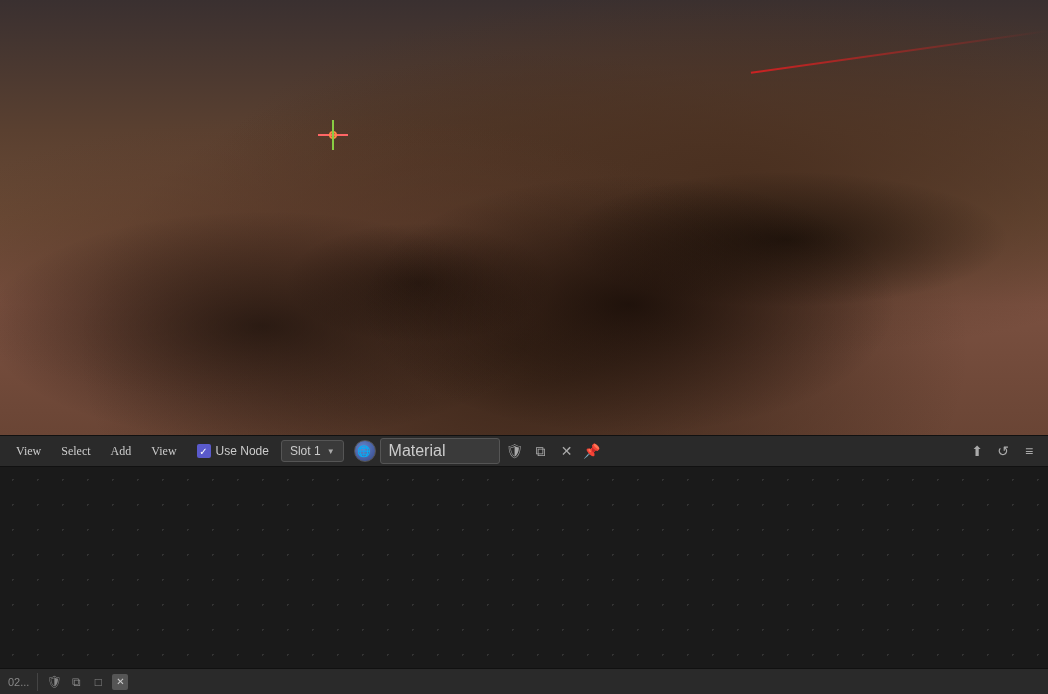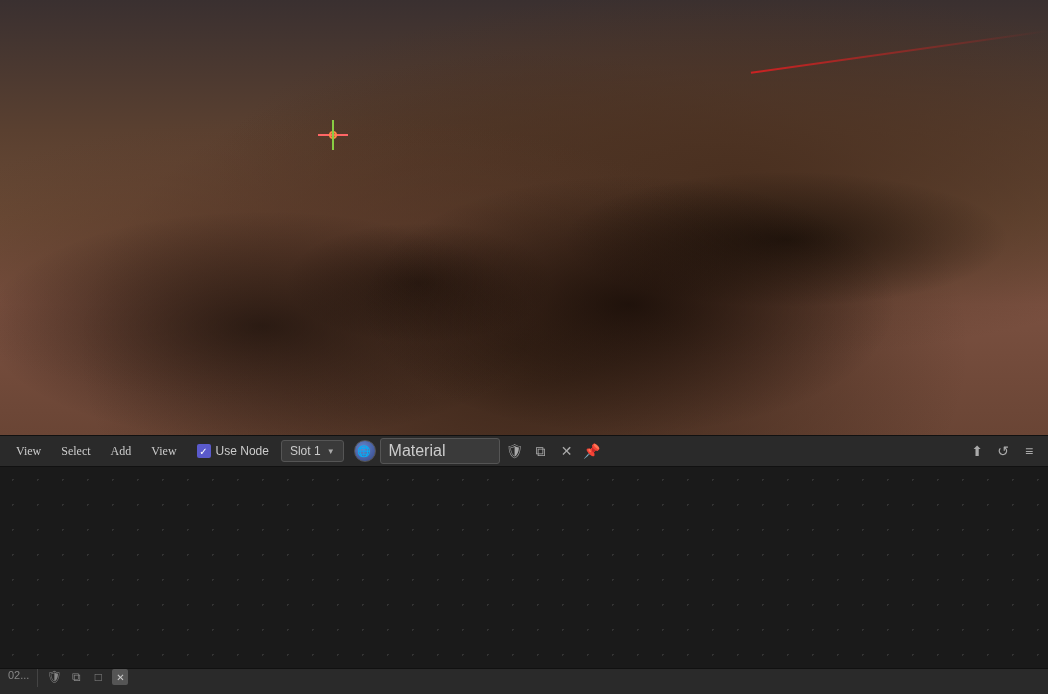--- a/index.html
+++ b/index.html
@@ -221,20 +221,21 @@
     
     #statusbar {
       position: absolute;
       bottom: 0;
       left: 0;
       width: 1048px;
       height: 26px;
       background: #2a2a2a;
       border-top: 1px solid #111;
       display: flex;
+      align-items: center;
       padding: 0 8px;
       gap: 6px;
       font-size: 11px;
       color: #888;
     }
 
     .status-icon {
       width: 16px;
       height: 16px;
       display: flex;

